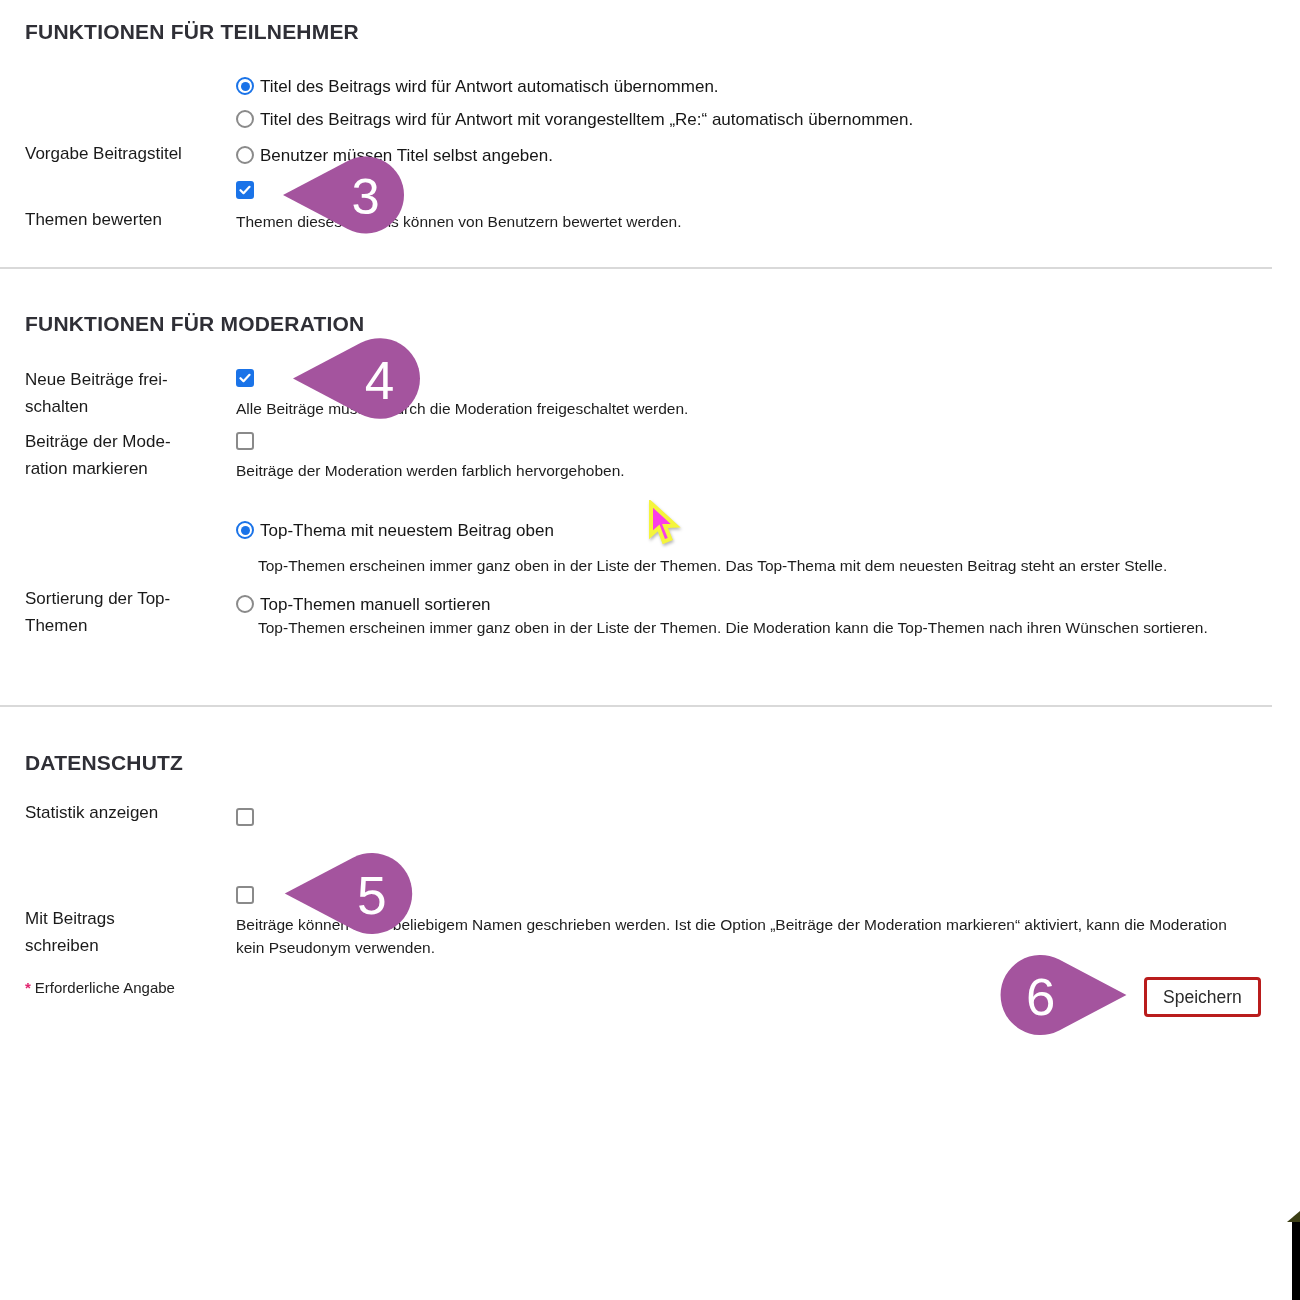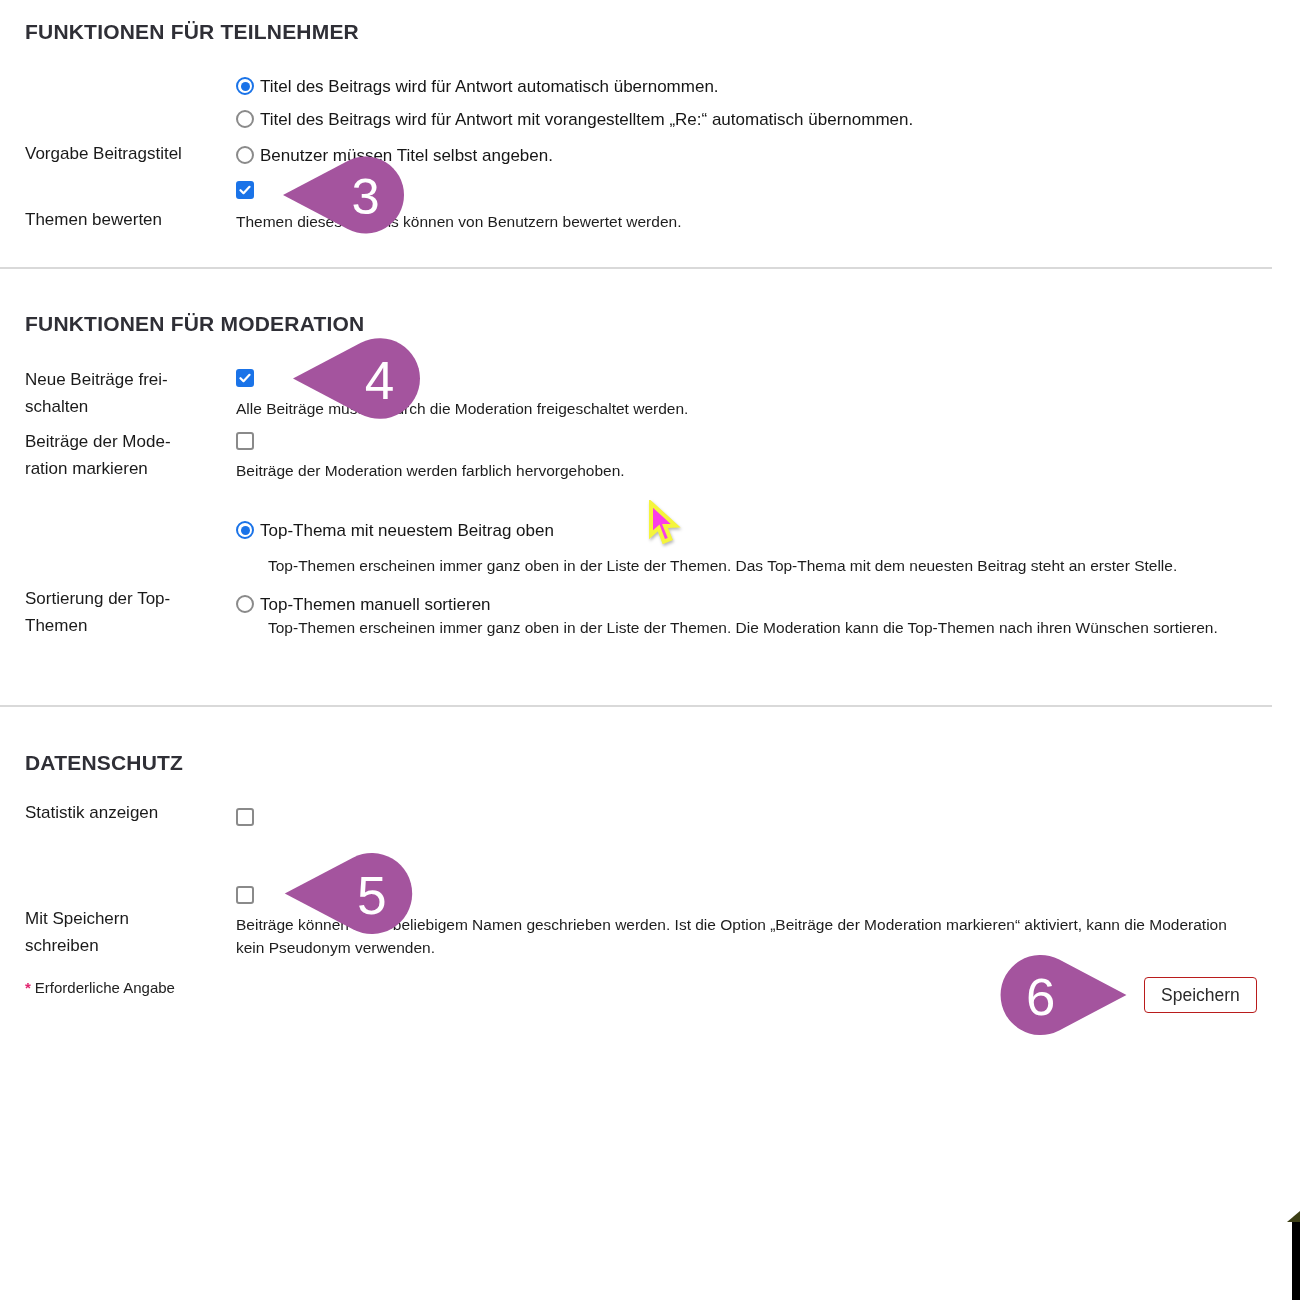--- a/index.html
+++ b/index.html
@@ -35,28 +35,28 @@
   .radio.selected .dot{display:block;}
   .opt-text{font-size:17px;line-height:22px;color:#161616;}
   
   .checkbox{
     width:18px;height:18px;border-radius:3px;
     border:2px solid #8a8a8a;background:#fff;
     box-sizing:border-box;display:flex;align-items:center;justify-content:center;
   }
   .checkbox.checked{background:#1a73e8;border-color:#1a73e8;}
   .desc{font-size:15.5px;line-height:23px;color:#1d1d1d;}
-  .desc.indent{margin-left:32px;}
+  .desc.indent{margin-left:22px;}
   .divider{position:absolute;left:0;width:1272px;height:2px;background:#d9d9d9;}
   
   .required-note{position:absolute;left:25px;top:979px;font-size:15px;color:#222;}
   .required-star{color:#e2246f;font-weight:700;margin-right:4px;}
   .save-button{
     position:absolute;left:1144px;top:977px;
-    background:#ffffff;border:1px solid #b91c1c;border-radius:4px;
+    background:#ffffff;border:3px solid #b91c1c;border-radius:4px;
     font-family:"Liberation Sans",sans-serif;
     font-size:17.5px;color:#2b2b2b;padding:6px 16px;line-height:22px;
     cursor:pointer;
   }
   .callout{position:absolute;pointer-events:none;}
   .callout text{font-family:"Liberation Sans",sans-serif;}
   .cursor{position:absolute;left:646px;top:500px;pointer-events:none;filter:drop-shadow(1px 2px 1.5px rgba(0,0,0,.28));}
   .corner-bar{position:absolute;right:0;top:1208px;pointer-events:none;}
 </style>
 </head>
@@ -145,21 +145,21 @@
   <div class="section-heading" style="top:751px">DATENSCHUTZ</div>
 
   <div class="row" style="top:799px">
     <div class="label">Statistik anzeigen</div>
     <div class="control">
       <span class="checkbox" style="margin-top:6px"></span>
     </div>
   </div>
 
   <div class="row" style="top:877px">
-    <div class="label">Mit Speichern schreiben</div>
+    <div class="label">Mit Beitrags schreiben</div>
     <div class="control">
       <span class="checkbox" style="margin-top:8px"></span>
       <div class="desc" style="margin-top:9px;max-width:1000px">Beiträge können unter beliebigem Namen geschrieben werden. Ist die Option „Beiträge der Moderation markieren“ aktiviert, kann die Moderation kein Pseudonym verwenden.</div>
     </div>
   </div>
 
   <div class="required-note">
     <span class="required-star">*</span><span>Erforderliche Angabe</span>
   </div>
   <button class="save-button">Speichern</button>

